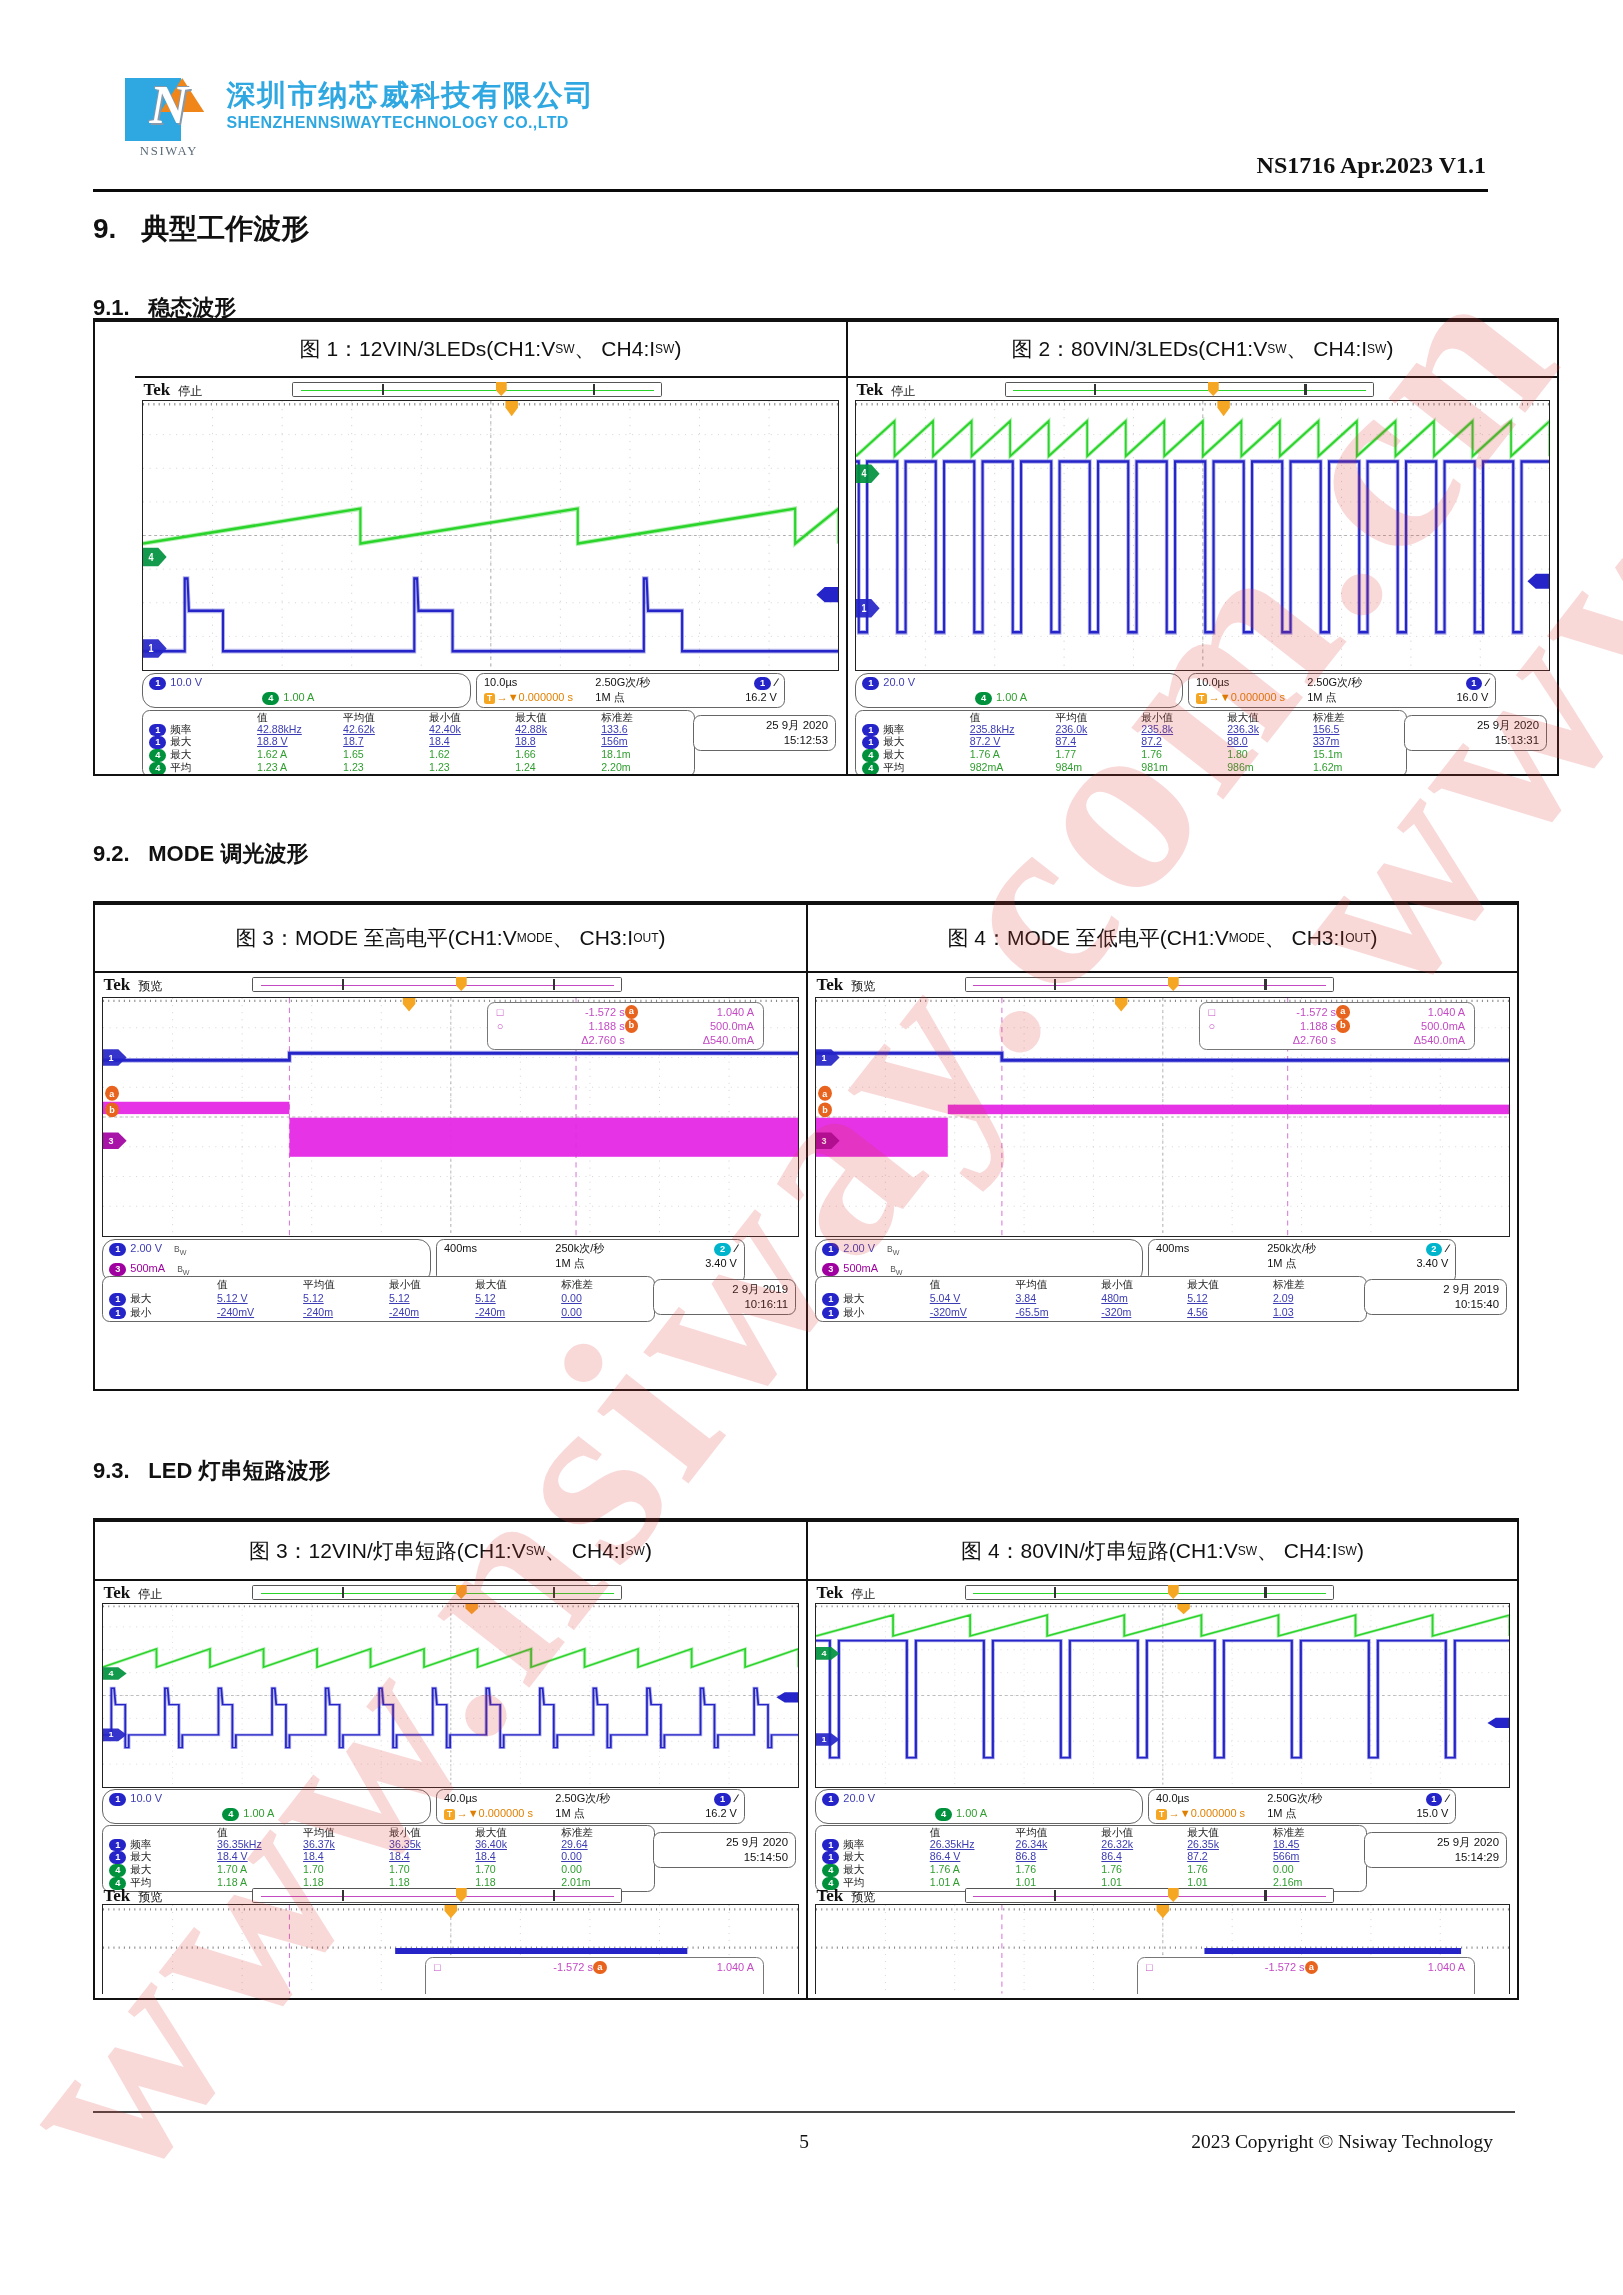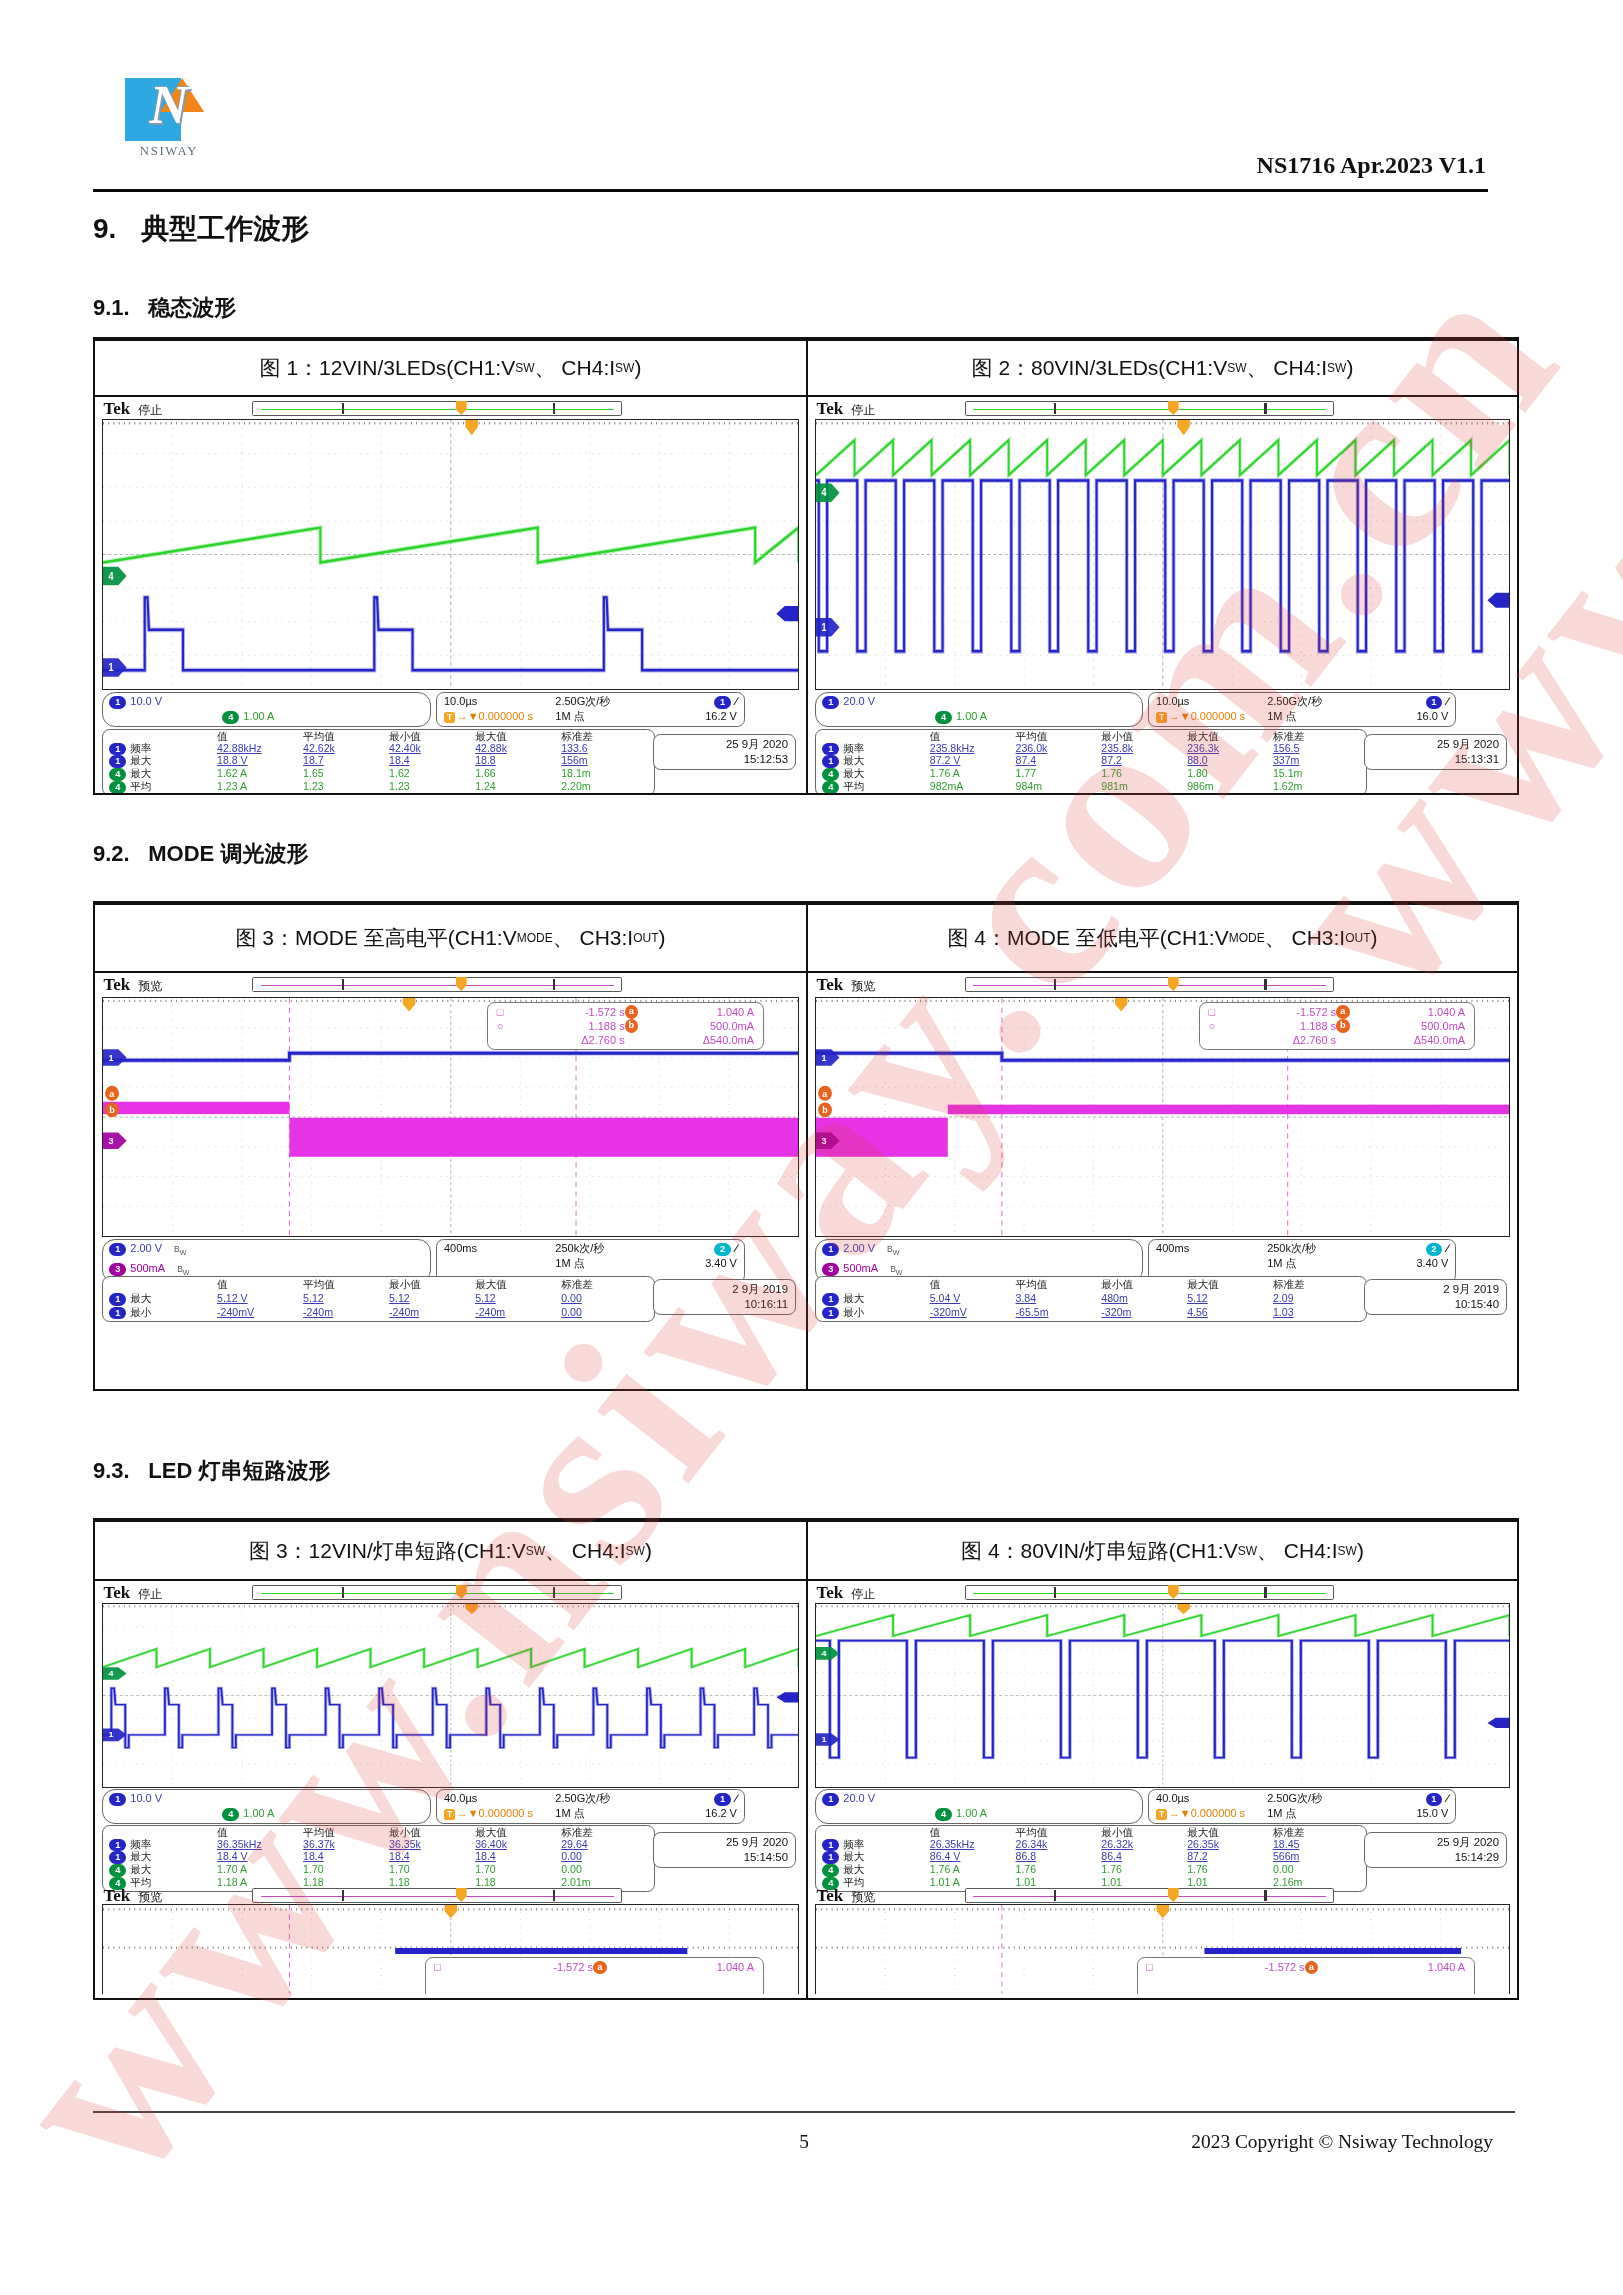--- a/index.html
+++ b/index.html
@@ -31,21 +31,21 @@
   .hx .num{margin-right:25px;}
   .h91 .num,.h92 .num,.h93 .num{margin-right:18.6px;}
 
   
   .figtable{position:absolute;left:93px;width:1422px;border:2.5px solid #111;border-top-width:4.2px;
             display:grid;grid-template-columns:1fr 1fr;background:#fff;}
   .cap{display:flex;align-items:center;justify-content:center;border-bottom:2.5px solid #111;font-size:21px;white-space:nowrap;}
   .cap sub{font-size:12px;}
   .cap2,.cell2{border-left:2.5px solid #111;}
   .cell{position:relative;overflow:hidden;padding:1.7px;}
-  .t1{top:337px;} .t1 .cap{height:54px;} .t1 .cell{height:393px;}
+  .t1{top:318px;padding-left:40px;} .t1 .cap{height:54px;} .t1 .cell{height:393px;}
   .t2{top:901px;} .t2 .cap{height:66px;} .t2 .cell{height:413px;}
   .t3{top:1518px;} .t3 .cap{height:57px;} .t3 .cell{height:414px;}
 
   
   .scope{position:absolute;inset:1.7px;background:#fff;font-size:11px;}
   .shead{position:relative;height:20px;}
   .tek{font-family:"Liberation Serif",serif;font-weight:bold;font-size:17px;margin-left:6.8px;}
   .status{font-size:12px;margin-left:5px;}
   .acqbar{position:absolute;left:22%;top:2.5px;width:52%;height:12.7px;border:1.7px solid #555;background:#fff;border-radius:1.7px;}
   .aline{position:absolute;left:2%;right:2%;top:50%;height:1.7px;}
@@ -128,20 +128,24 @@
 <body>
 
 <div class="page">
 
   <div class="logo">
     <div class="logomark">
       <div class="lm-blue"></div>
       <div class="lm-orange"></div>
       <div class="lm-n">N</div>
       <div class="lm-word">NSIWAY</div>
+    </div>
+    <div>
+      <div class="co-cn">深圳市纳芯威科技有限公司</div>
+      <div class="co-en">SHENZHENNSIWAYTECHNOLOGY CO.,LTD</div>
     </div>
   </div>
   <div class="docref">NS1716 Apr.2023 V1.1</div>
   <div class="hrule"></div>
 
   <div class="hx h9">
     <span class="num">9.</span><span>典型工作波形</span>
   </div>
   <div class="hx h91">
     <span class="num">9.1.</span><span>稳态波形</span>

